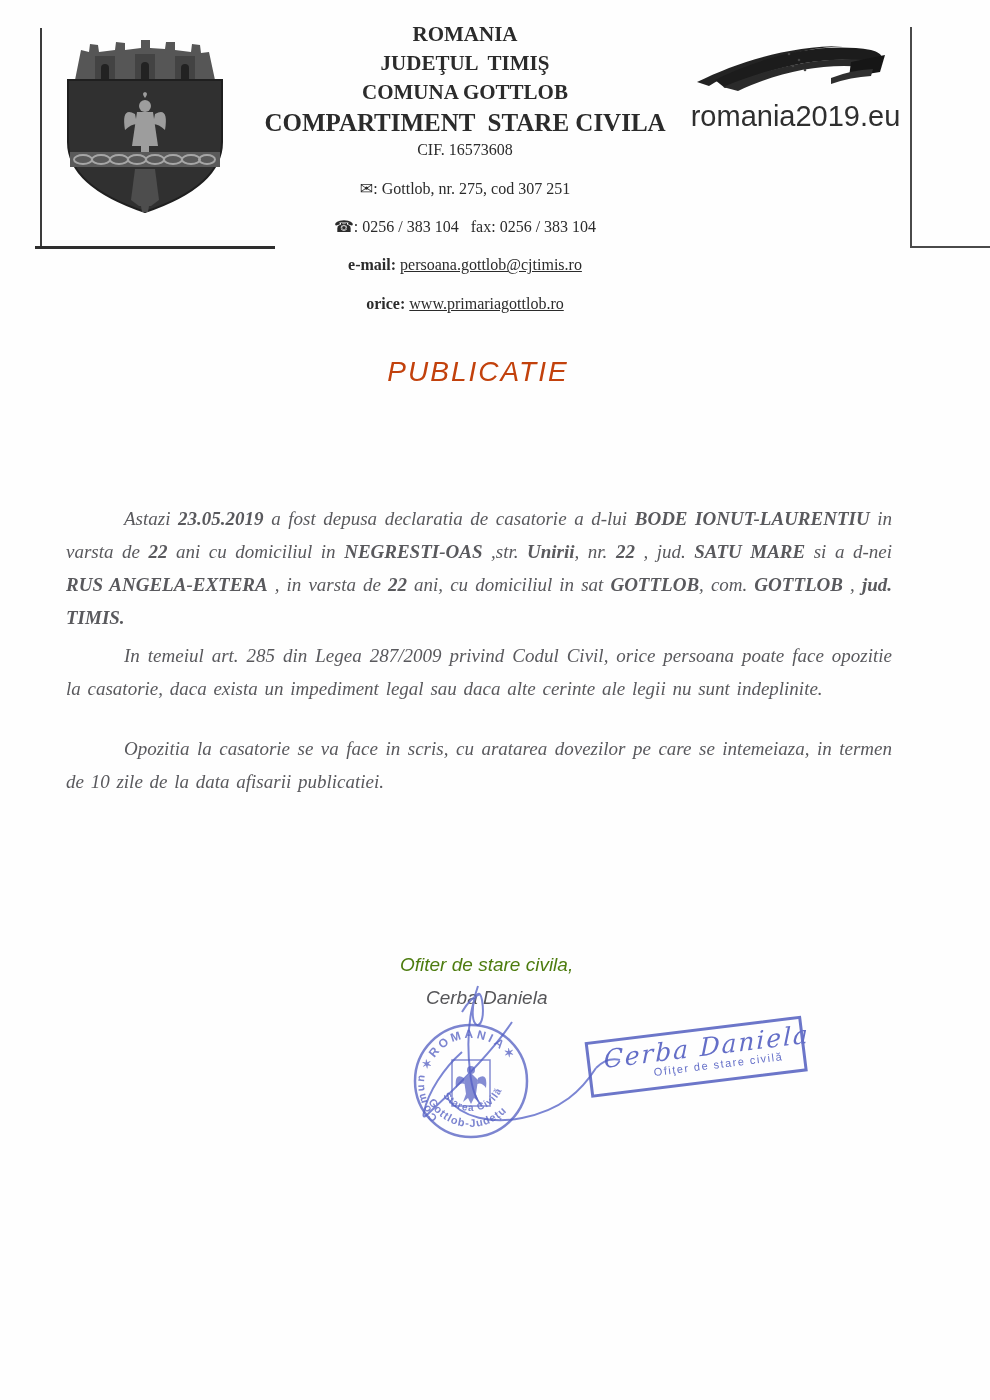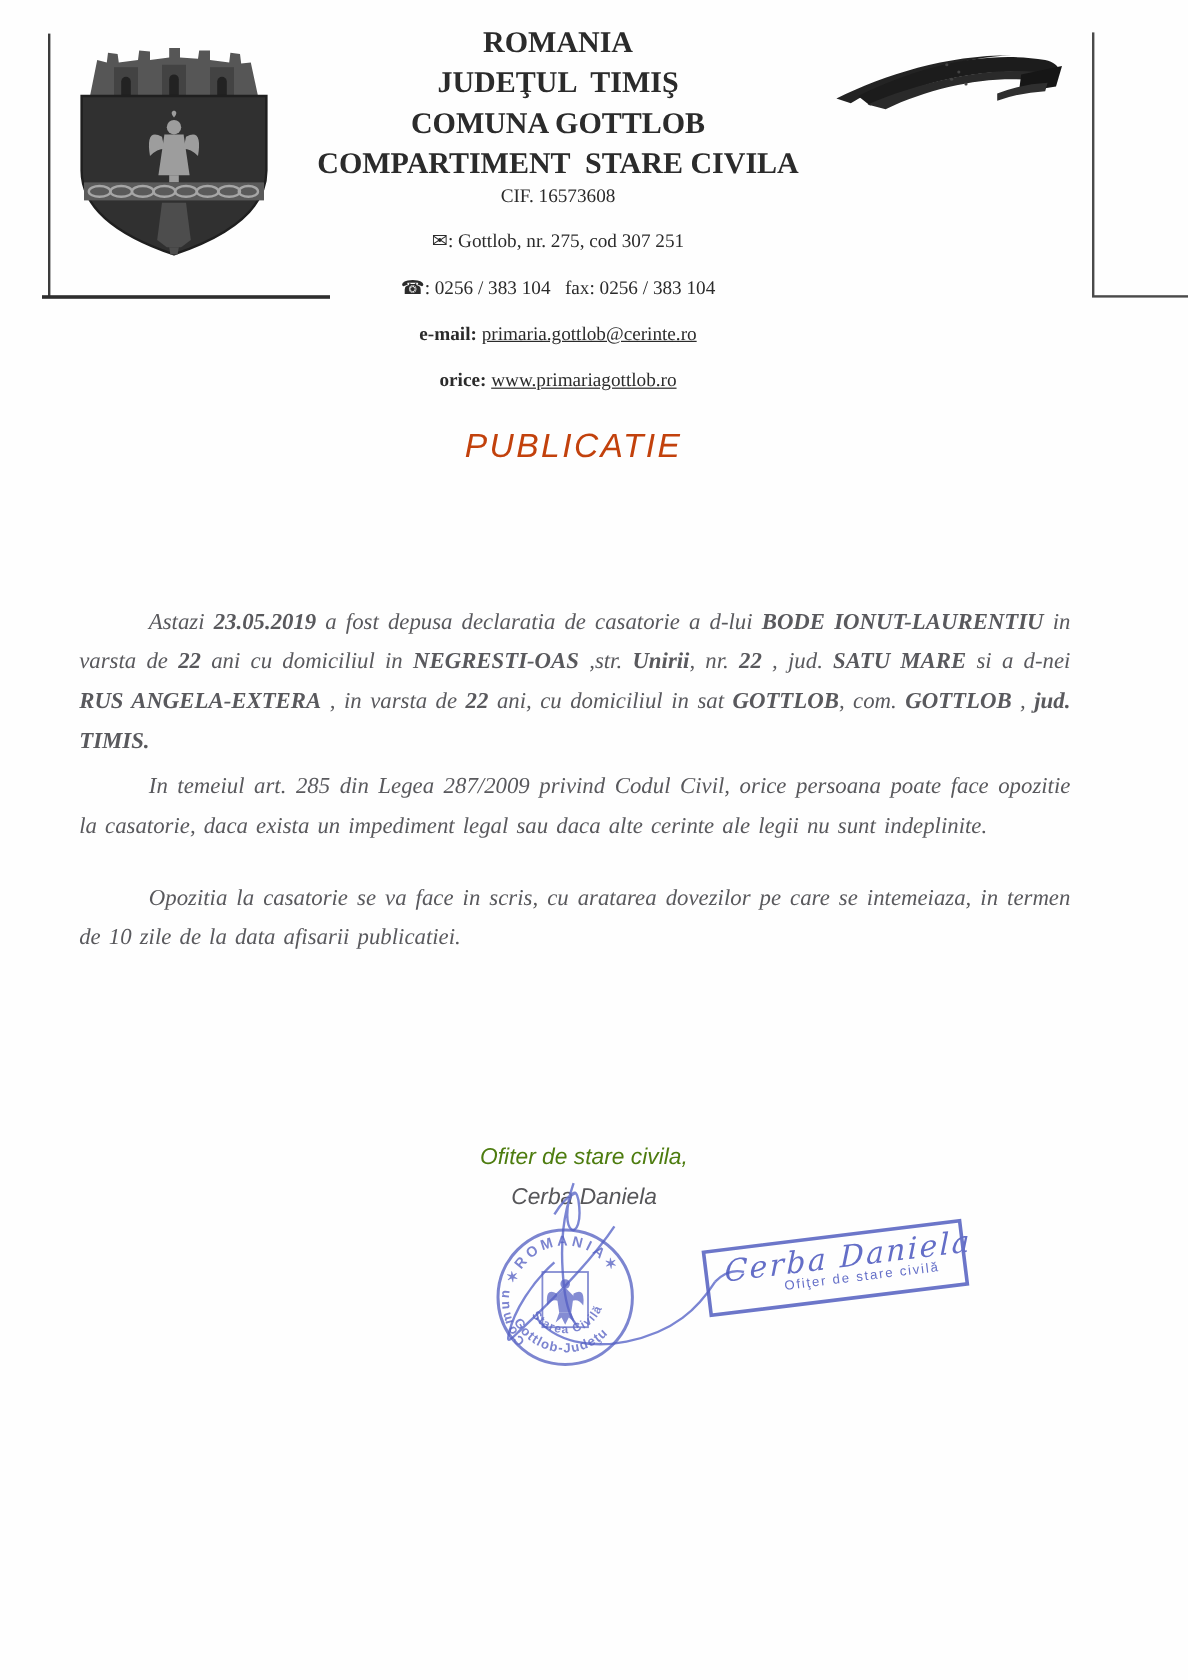--- a/index.html
+++ b/index.html
@@ -14,21 +14,21 @@
   .reg-number{
     position:absolute;left:68px;top:222px;
     font-weight:bold;font-size:21px;letter-spacing:.5px;word-spacing:8px;color:#222;
     white-space:pre;
   }
   .reg-underline{position:absolute;left:35px;top:246px;width:240px;height:3px;background:#2e2e2e;}
   .header-center{
     position:absolute;left:245px;top:22px;width:440px;text-align:center;line-height:1.15;
   }
   .org-line{white-space:pre;font-weight:bold;color:#2b2b2b;}
-  .org-1,.org-2,.org-3{font-size:25px;margin-bottom:5px;}
+  .org-1,.org-2,.org-3{font-size:21px;margin-bottom:5px;}
   .org-4{font-size:25px;margin-bottom:3px;}
   .cif-line{font-size:16px;margin-bottom:2px;}
   .contact-line{font-size:16px;margin-bottom:1px;white-space:pre;margin-top:20px;}
   .contact-line b{font-weight:bold;}
   .contact-line .lnk{text-decoration:underline;}
   .logo{position:absolute;left:688px;top:36px;width:215px;text-align:center;}
   .logo svg{display:block;margin:0 auto;}
   .logo-text{font-family:"Liberation Sans",sans-serif;font-size:29px;color:#2f2f2f;letter-spacing:0px;margin-top:2px;}
   .hline-right-v{position:absolute;left:910px;top:27px;width:2px;height:220px;background:#4a4a4a;}
   .hline-right-h{position:absolute;left:910px;top:246px;width:80px;height:2px;background:#4a4a4a;}
@@ -126,36 +126,37 @@
   <div class="hline-right-h"></div>
 
   <div class="header-center">
     <div class="org-line org-1">ROMANIA</div>
     <div class="org-line org-2">JUDEŢUL  TIMIŞ</div>
     <div class="org-line org-3">COMUNA GOTTLOB</div>
     <div class="org-line org-4">COMPARTIMENT  STARE CIVILA</div>
     <div class="cif-line">CIF. 16573608</div>
     <div class="contact-line"><span>✉</span><span>: Gottlob, nr. 275, cod 307 251</span></div>
     <div class="contact-line"><span>☎</span><span>: 0256 / 383 104   fax: 0256 / 383 104</span></div>
-    <div class="contact-line"><b>e-mail: </b><span class="lnk">primaria.gottlob@cerinte.ro</span></div>
+    <div class="contact-line"><b>e-mail: </b><span class="lnk">persoana.gottlob@cjtimis.ro</span></div>
     <div class="contact-line"><b>orice: </b><span class="lnk">www.primariagottlob.ro</span></div>
   </div>
 
   <div class="logo">
     <svg width="205" height="62" viewBox="0 0 205 62">
       <path d="M4,46 C45,26 95,10 150,10 C110,12 55,26 16,50 Z" fill="#232323"></path>
       <path d="M22,44 C75,18 130,6 178,14 C190,17 193,24 183,27 C140,18 85,28 32,52 Z" fill="#1c1c1c"></path>
       <path d="M30,51 C80,30 130,20 172,24 L170,31 C130,27 85,36 45,55 Z" fill="#2a2a2a"></path>
       <path d="M158,26 l34,-7 l-5,17 l-31,5 z" fill="#161616"></path>
       <path d="M138,42 q20,-8 42,-9 l-2,7 q-20,1 -40,8 z" fill="#2f2f2f"></path>
       <circle cx="96" cy="18" r="1.3" fill="#444"></circle>
       <circle cx="106" cy="24" r="1.3" fill="#444"></circle>
       <circle cx="100" cy="30" r="1.3" fill="#444"></circle>
       <circle cx="112" cy="34" r="1.3" fill="#444"></circle>
     </svg>
+    <div class="logo-text">romania2019.eu</div>
   </div>
 
   <div class="doc-title">PUBLICATIE</div>
 
   <div class="doc-body">
     <p class="p1"><span>Astazi  </span><span style="font-weight: bold;">23.05.2019</span><span>  a fost depusa declaratia de casatorie a d-lui  </span><span style="font-weight: bold;">BODE IONUT-LAURENTIU</span><span> in varsta  de </span><span style="font-weight: bold;">22</span><span>  ani cu domiciliul in  </span><span style="font-weight: bold;">NEGRESTI-OAS</span><span> ,str. </span><span style="font-weight: bold;">Unirii</span><span>, nr. </span><span style="font-weight: bold;">22</span><span> ,  jud. </span><span style="font-weight: bold;">SATU MARE</span><span>  si a d-nei </span><span style="font-weight: bold;">RUS ANGELA-EXTERA</span><span>  , in varsta de </span><span style="font-weight: bold;">22</span><span>  ani, cu domiciliul in sat </span><span style="font-weight: bold;">GOTTLOB</span><span>, com. </span><span style="font-weight: bold;">GOTTLOB</span><span> , </span><span style="font-weight: bold;">jud. TIMIS.</span></p>
     <p class="p2"><span>In temeiul art. 285 din Legea 287/2009 privind Codul Civil, orice persoana poate face opozitie la  casatorie, daca exista un impediment legal sau daca alte cerinte ale legii nu sunt indeplinite.</span></p>
     <p class="p3"><span>Opozitia la casatorie se va face in scris, cu aratarea dovezilor pe care se intemeiaza, in termen de 10 zile de la data  afisarii publicatiei.</span></p>
   </div>
 

